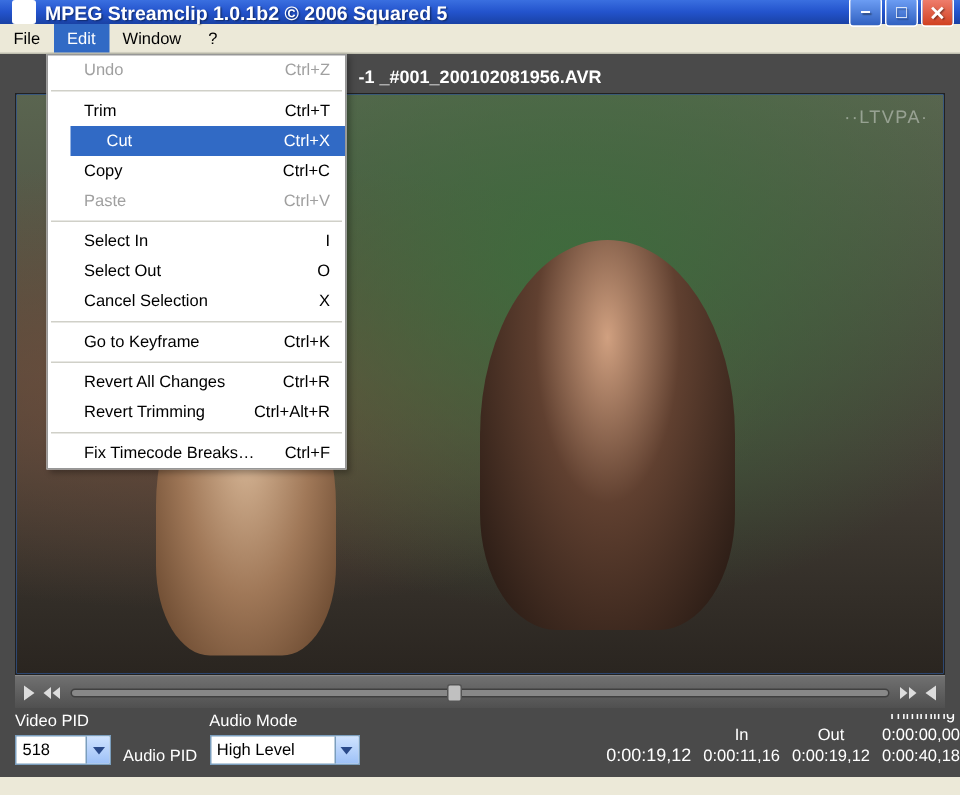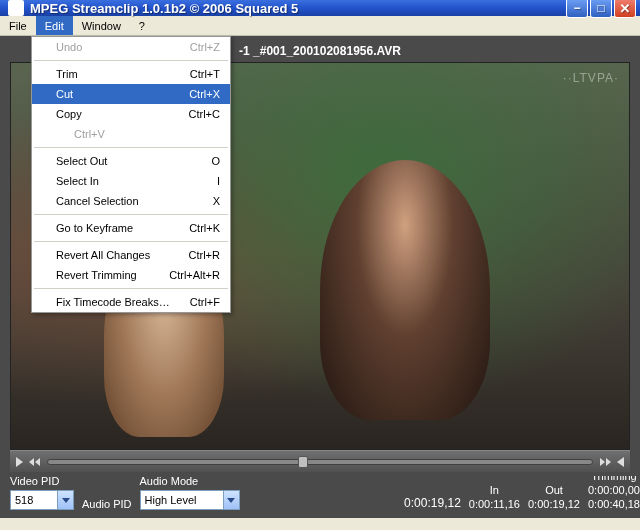--- a/index.html
+++ b/index.html
@@ -194,21 +194,21 @@
     font-size: 11px;
     color: #000;
     z-index: 100;
   }
   .dd-row {
     display: flex;
     padding: 4px 10px 4px 24px;
     white-space: nowrap;
   }
   .dd-row.disabled { color: #a0a0a0; }
-  .dd-row.highlight { background: #316ac5; color: #fff; }
+  .dd-row.highlight { background: #316ac5; color: #fff; margin-left: 15px; }
   .dd-row .lbl { flex: 1; }
   .dd-row .sc { margin-left: 18px; }
   .dd-sep {
     height: 1px;
     margin: 3px 2px;
     background: #d0d0c8;
   }
 </style>
 </head>
 <body>
@@ -304,32 +304,33 @@
   </div>
   <div class="dd-row highlight">
     <span class="lbl">Cut</span>
       <span class="sc">Ctrl+X</span>
   </div>
   <div class="dd-row">
     <span class="lbl">Copy</span>
       <span class="sc">Ctrl+C</span>
   </div>
   <div class="dd-row disabled">
+    <span class="lbl">Paste</span>
       <span class="sc">Ctrl+V</span>
   </div>
   <div class="dd-sep"></div>
+  <div class="dd-row">
+    <span class="lbl">Select In</span>
+      <span class="sc">I</span>
+  </div>
   <div class="dd-row">
     <span class="lbl">Select Out</span>
       <span class="sc">O</span>
   </div>
   <div class="dd-row">
-    <span class="lbl">Select In</span>
-      <span class="sc">I</span>
-  </div>
-  <div class="dd-row">
     <span class="lbl">Cancel Selection</span>
       <span class="sc">X</span>
   </div>
   <div class="dd-sep"></div>
   <div class="dd-row">
     <span class="lbl">Go to Keyframe</span>
       <span class="sc">Ctrl+K</span>
   </div>
   <div class="dd-sep"></div>
   <div class="dd-row">

